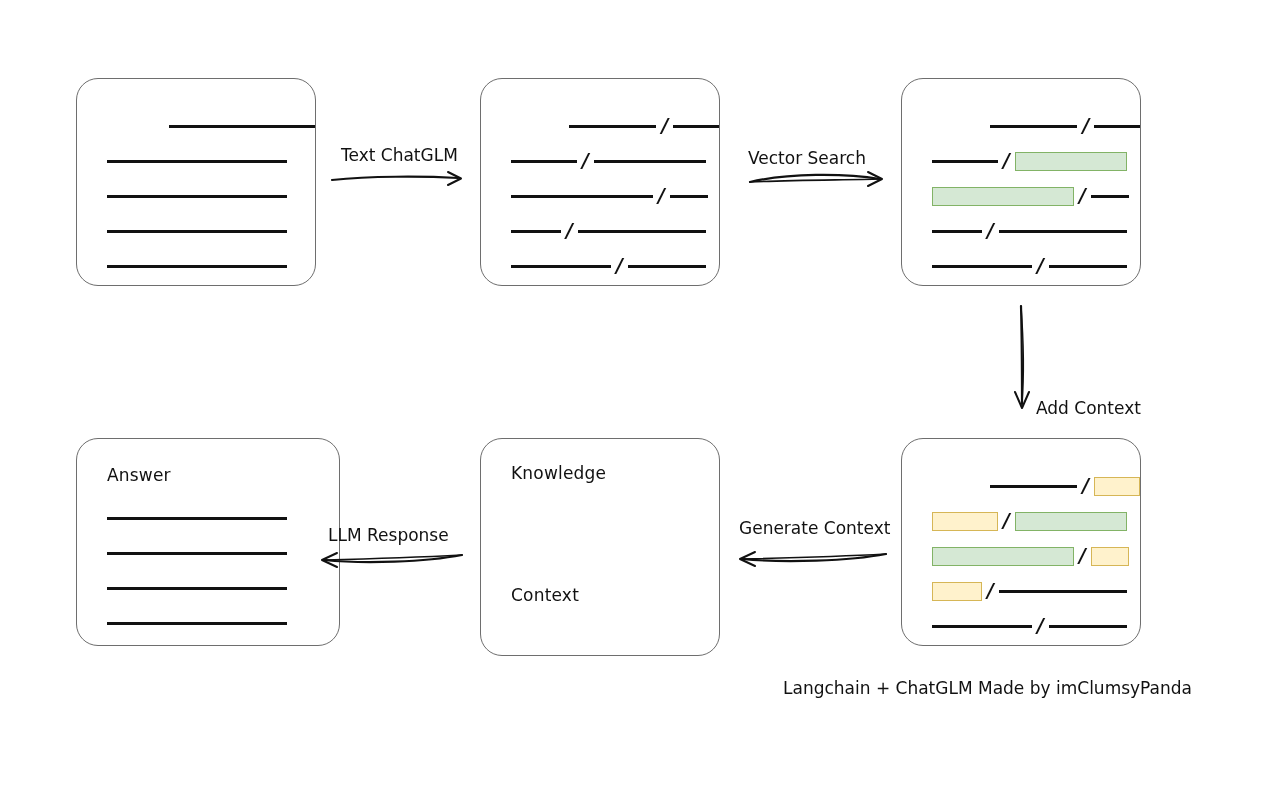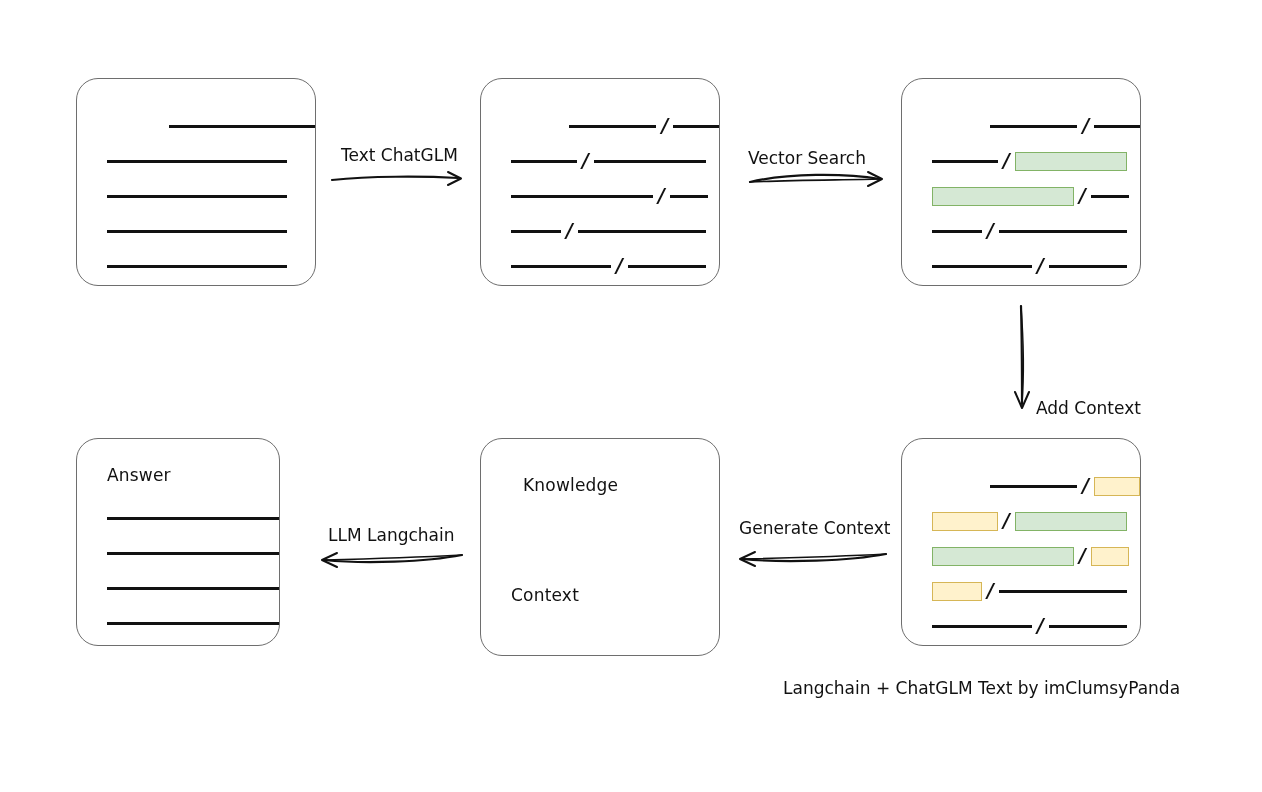--- a/index.html
+++ b/index.html
@@ -26,21 +26,21 @@
     box-sizing: border-box;
     border: 1.4px solid #6e6e6e;
     border-radius: 22px;
     background: #ffffff;
   }
   #box-source   { left: 76px;  top: 78px;  width: 240px; height: 208px; }
   #box-chunks   { left: 480px; top: 78px;  width: 240px; height: 208px; }
   #box-retrieved{ left: 901px; top: 78px;  width: 240px; height: 208px; }
   #box-context  { left: 901px; top: 438px; width: 240px; height: 208px; }
   #box-prompt   { left: 480px; top: 438px; width: 240px; height: 218px; }
-  #box-answer   { left: 76px;  top: 438px; width: 204px; height: 208px; padding-left: 48px; }
+  #box-answer   { left: 76px;  top: 438px; width: 264px; height: 208px; padding-left: 48px; }
 
   
   .rows {
     position: absolute;
     left: 0; right: 0;
     top: 0;
   }
   .row {
     position: relative;
     height: 35px;
@@ -231,21 +231,21 @@
         </div>
         <div class="row">
           <span class="seg" style="width: 100px;"></span>
           <span class="slash">/</span>
           <span class="seg" style="width: 78px;"></span>
         </div>
       </div>
   </div>
 
   <div class="doc-box" id="box-prompt">
-    <div class="box-heading" style="left:30px; top:36px;margin-left:12px;">Knowledge</div>
+    <div class="box-heading" style="left:30px; top:24px;">Knowledge</div>
     <div class="bar yellow" style="left:30px; top:54px; width:182px;"></div>
     <div class="bar green" style="left:30px; top:88px; width:182px;"></div>
     <div class="bar yellow" style="left:30px; top:122px; width:182px;"></div>
     <div class="box-heading" style="left:30px; top:146px;">Context</div>
     <div class="bar red" style="left:30px; top:176px; width:182px;"></div>
   </div>
 
   <div class="doc-box" id="box-answer">
     <div class="box-heading" style="left:30px; top:26px;">Answer</div>
     <div class="rows" style="top: 62px; padding-left: 30px;">
@@ -284,22 +284,22 @@
     <path d="M3,88 L10,104 L17,88" stroke="#111" stroke-width="2" fill="none" stroke-linecap="round" stroke-linejoin="round"></path>
   </svg>
 
   <div class="edge-label" style="left:739px; top:518px;">Generate Context</div>
   <svg class="arrow" style="left:738px; top:548px;" width="150" height="22">
     <path d="M148,6 C112,13 46,15 4,11" stroke="#111" stroke-width="2.2" fill="none" stroke-linecap="round"></path>
     <path d="M148,6 C110,8 46,10 4,11" stroke="#111" stroke-width="1.5" fill="none" stroke-linecap="round"></path>
     <path d="M17,4 L2,11 L17,18" stroke="#111" stroke-width="2" fill="none" stroke-linecap="round" stroke-linejoin="round"></path>
   </svg>
 
-  <div class="edge-label" style="left:328px; top:525px;">LLM Langchain</div>
+  <div class="edge-label" style="left:328px; top:525px;">LLM Response</div>
   <svg class="arrow" style="left:320px; top:549px;" width="144" height="22">
     <path d="M142,6 C106,13 44,15 4,11" stroke="#111" stroke-width="2.2" fill="none" stroke-linecap="round"></path>
     <path d="M142,6 C104,8 44,10 4,11" stroke="#111" stroke-width="1.5" fill="none" stroke-linecap="round"></path>
     <path d="M17,4 L2,11 L17,18" stroke="#111" stroke-width="2" fill="none" stroke-linecap="round" stroke-linejoin="round"></path>
   </svg>
 
-  <div id="credit">Langchain + ChatGLM Text by imClumsyPanda</div>
+  <div id="credit">Langchain + ChatGLM Made by imClumsyPanda</div>
 
 </div>
 
 </body></html>

